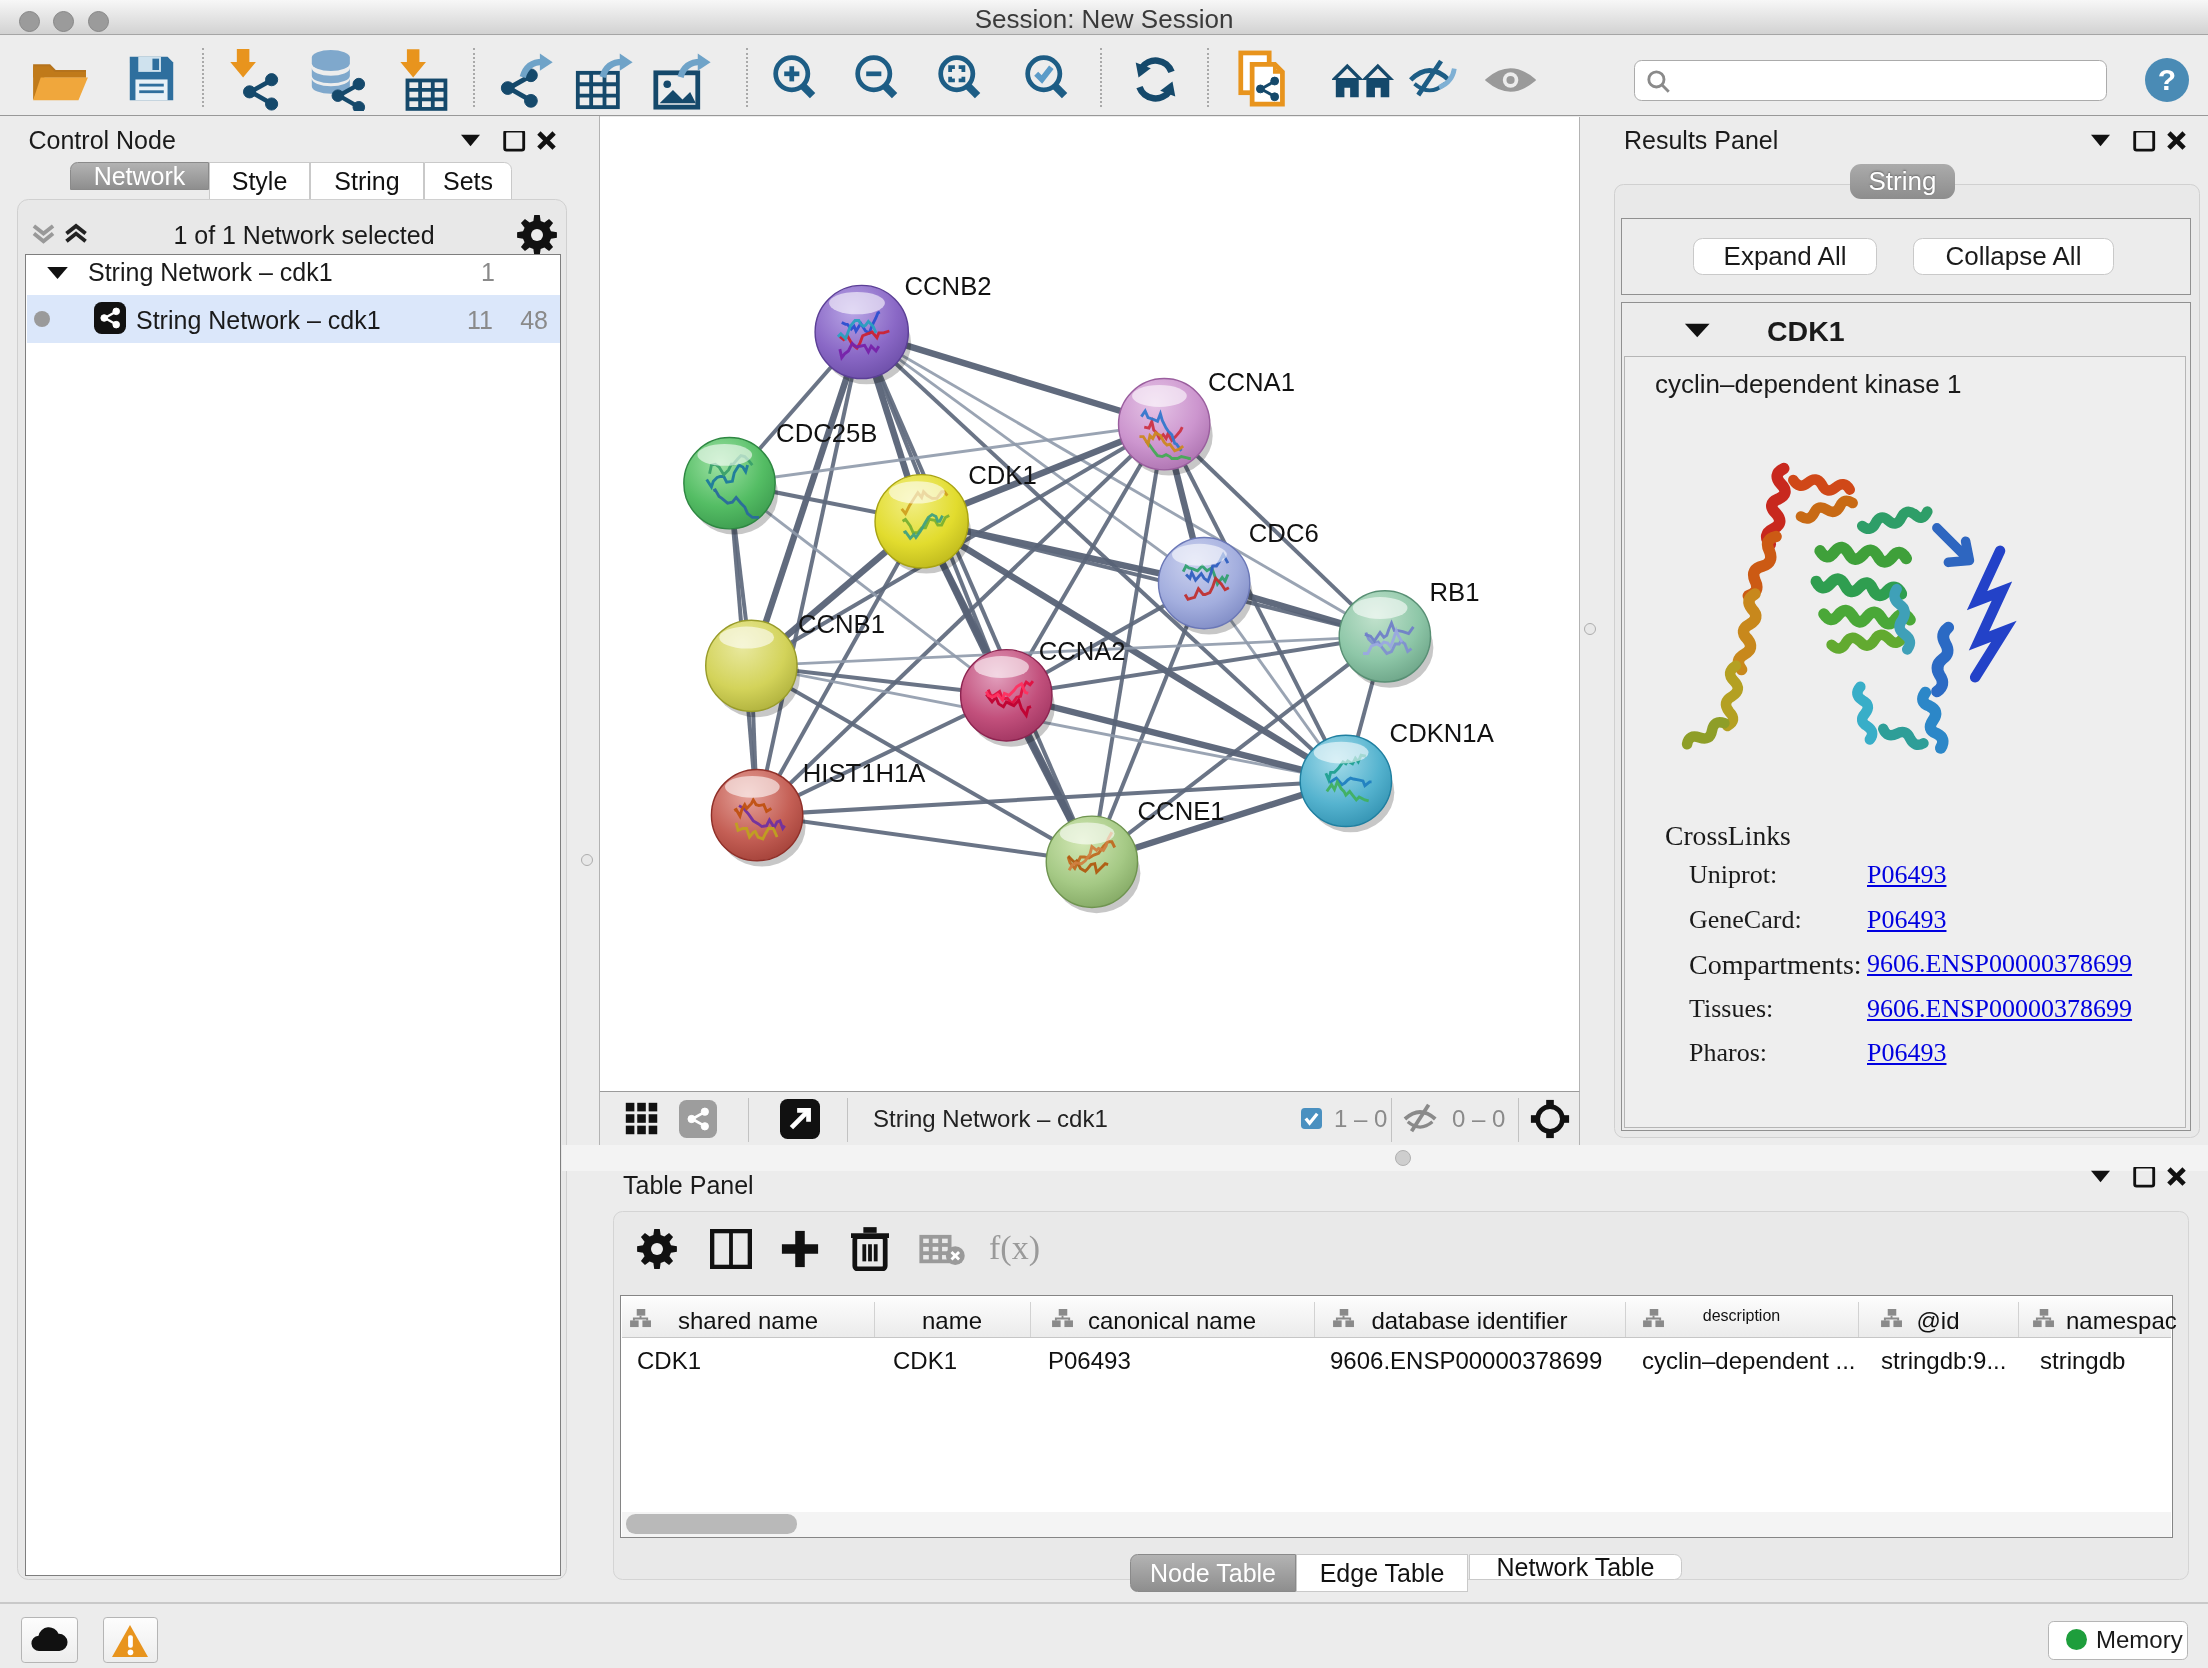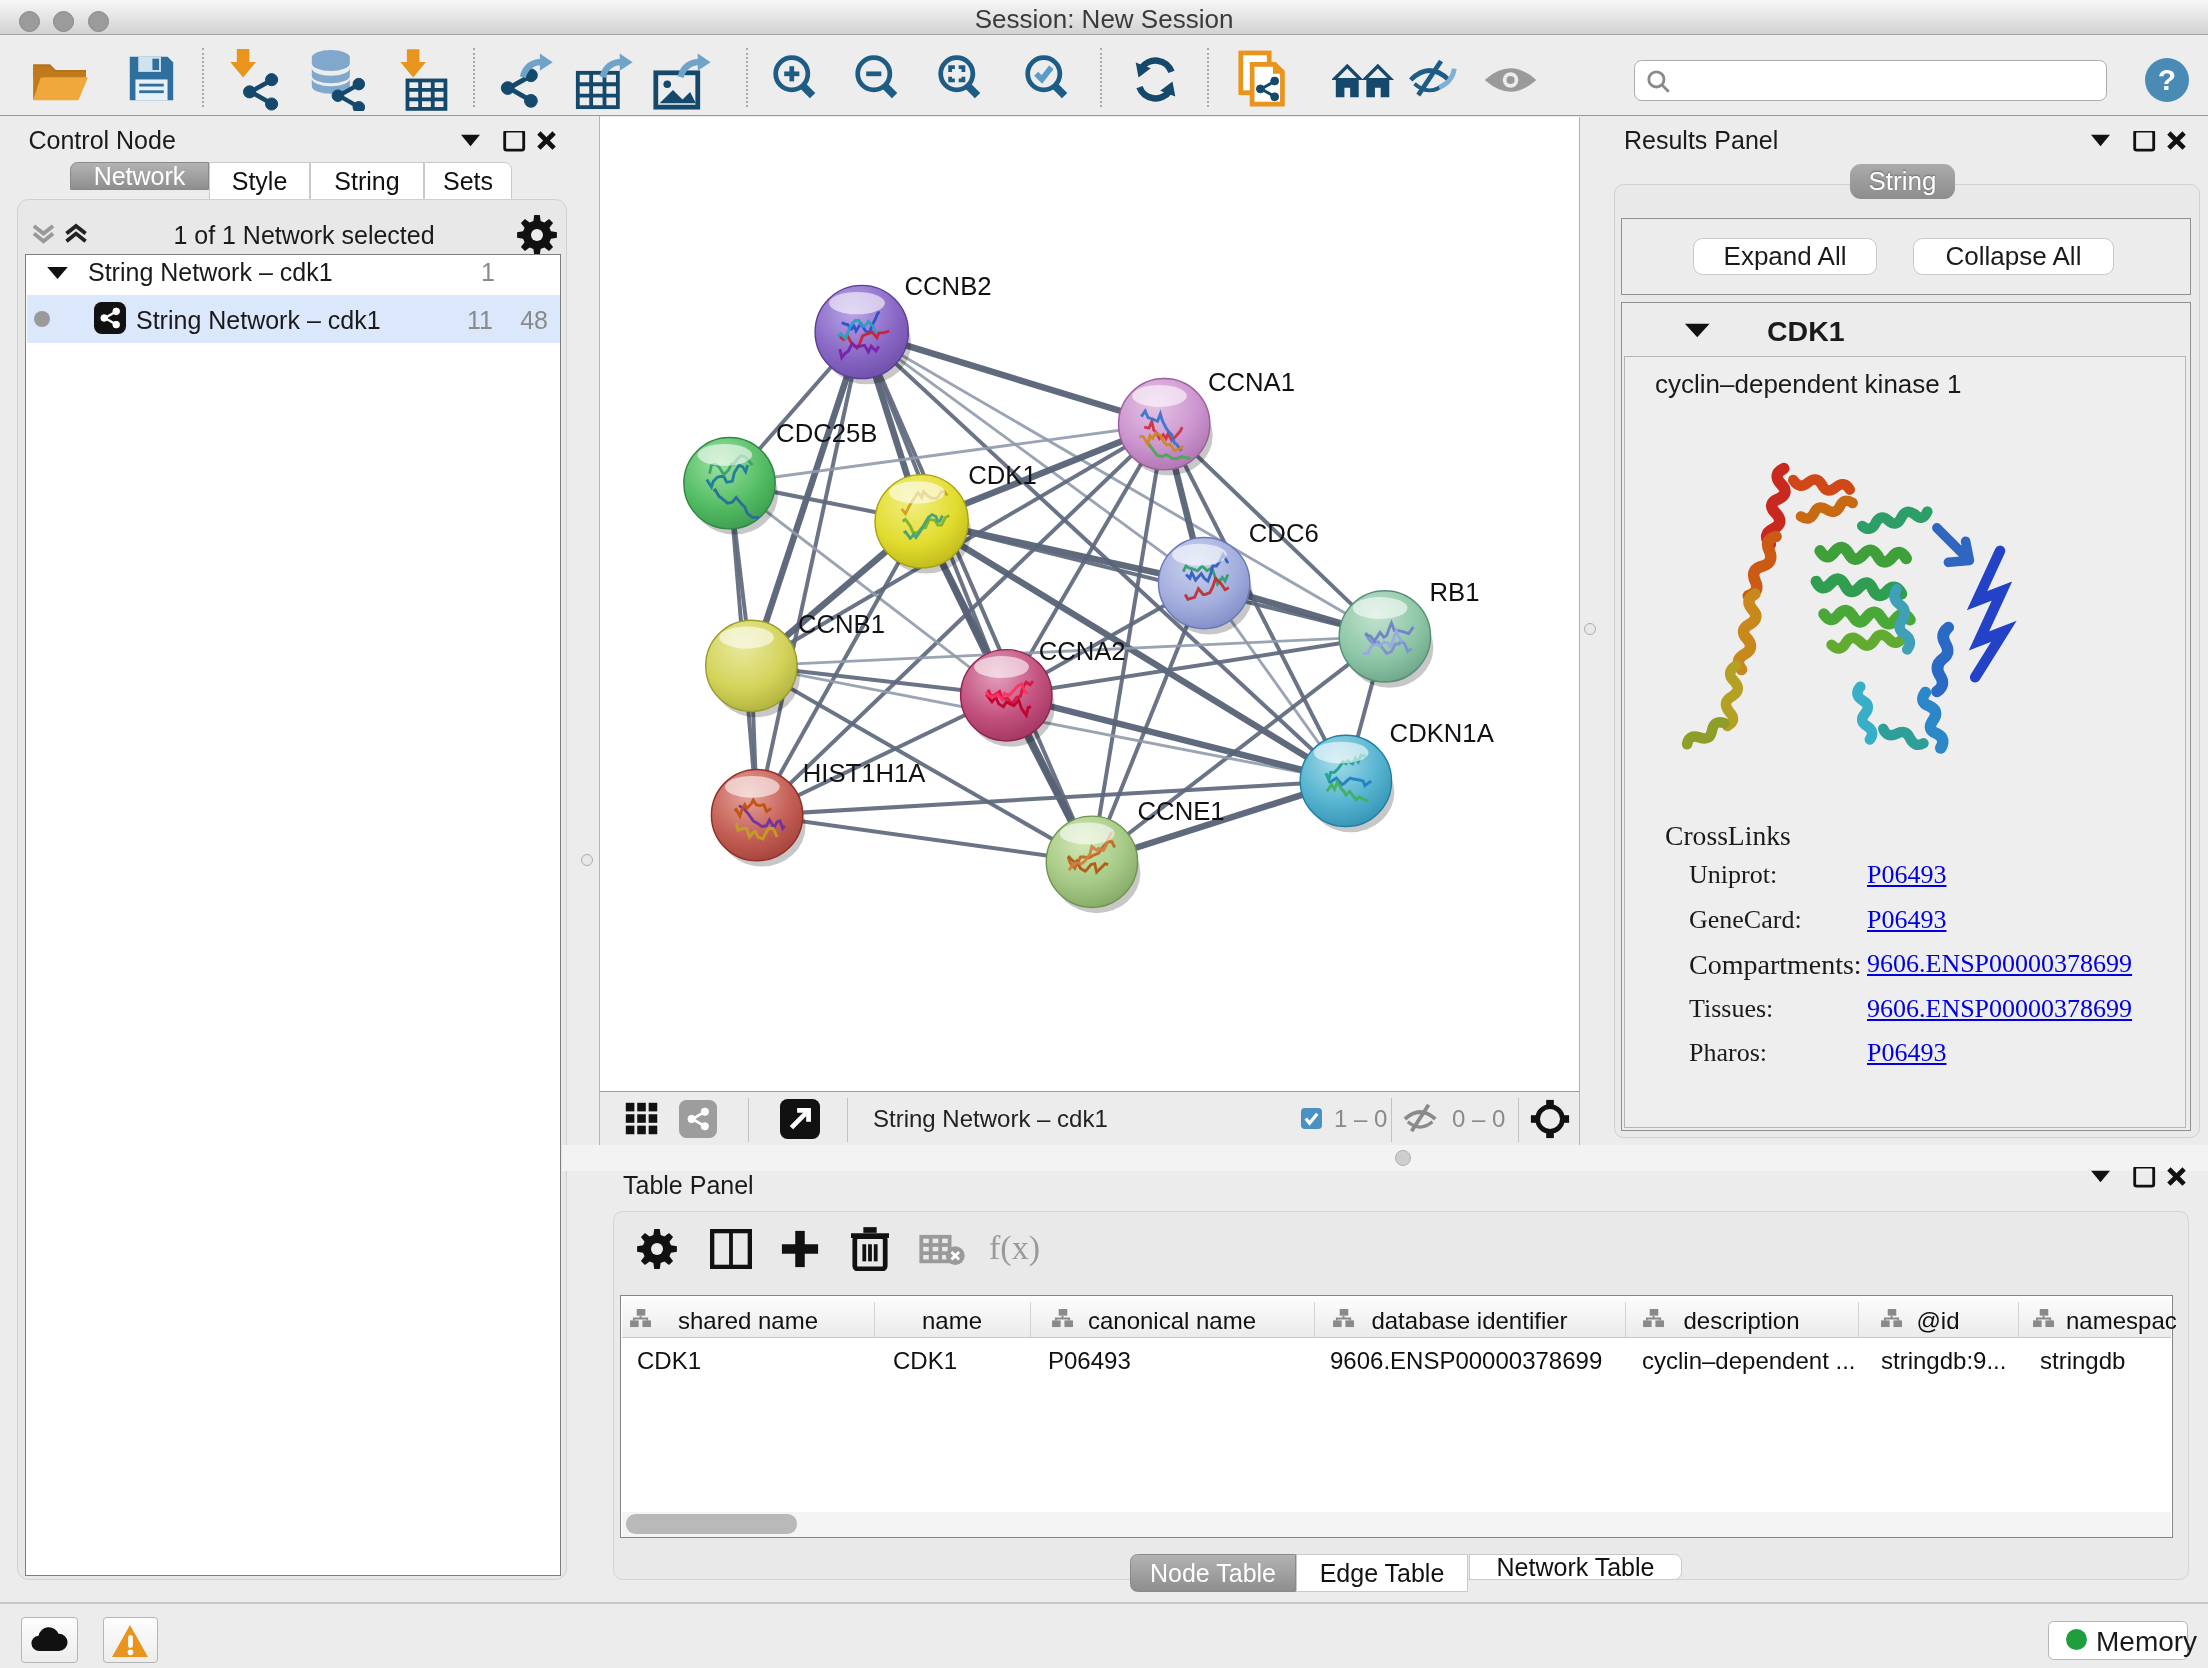--- a/index.html
+++ b/index.html
@@ -609,21 +609,21 @@
 <div class="abs" style="left:1314px;top:1307px;width:311px;text-align:center;font-size:24px;color:#111">database identifier</div>
 <div class="abs" style="left:1858px;top:1302px;height:35px;border-left:1.9px solid #d2d2d2"></div>
 <svg class="abs" style="left:1643px;top:1309px" width="22" height="19" viewBox="0 0 23 20">
     <g transform="translate(0,0)" fill="#8a8a8a">
       <rect x="7" y="0" width="9" height="7"></rect>
       <rect x="0" y="12" width="9" height="7"></rect>
       <rect x="13" y="12" width="9" height="7"></rect>
       <path d="M11 7 V10 M4 12 V10 H18 V12" stroke="#8a8a8a" stroke-width="2" fill="none"></path>
     </g>
   </svg>
-<div class="abs" style="left:1625px;top:1307px;width:233px;text-align:center;font-size:24px;color:#111">description</div>
+<div class="abs" style="left:1625px;top:1307px;width:233px;text-align:center;font-size:16px;color:#111">description</div>
 <div class="abs" style="left:2018px;top:1302px;height:35px;border-left:1.9px solid #d2d2d2"></div>
 <svg class="abs" style="left:1881px;top:1309px" width="22" height="19" viewBox="0 0 23 20">
     <g transform="translate(0,0)" fill="#8a8a8a">
       <rect x="7" y="0" width="9" height="7"></rect>
       <rect x="0" y="12" width="9" height="7"></rect>
       <rect x="13" y="12" width="9" height="7"></rect>
       <path d="M11 7 V10 M4 12 V10 H18 V12" stroke="#8a8a8a" stroke-width="2" fill="none"></path>
     </g>
   </svg>
 <div class="abs" style="left:1858px;top:1307px;width:160px;text-align:center;font-size:24px;color:#111">@id</div>
@@ -654,13 +654,13 @@
     <path d="M10 26 a 8 8 0 0 1 -1 -16 a 11 11 0 0 1 21 -2 a 7.5 7.5 0 0 1 1 18 Z" fill="#111"></path>
   </svg>
 <div class="abs" style="left:103px;top:1617px;width:55px;height:46px;background:linear-gradient(#fdfdfd,#ededed);border:1.9px solid #b5b5b5;border-radius:3.8px"></div>
 <svg class="abs" style="left:110px;top:1623px" width="40" height="36" viewBox="0 0 42 38">
     <path d="M21 2 L40 36 L2 36 Z" fill="#e8941d"></path>
     <rect x="19" y="13" width="5" height="13" fill="#fff" rx="2"></rect>
     <circle cx="21.5" cy="31" r="3" fill="#fff"></circle>
   </svg>
 <div class="abs" style="left:2048px;top:1621px;width:140px;height:39px;background:#fff;border:1.9px solid #b5b5b5;border-radius:5.7px"></div>
 <div class="abs" style="left:2066px;top:1629px;width:21px;height:21px;border-radius:50%;background:#1e9e3c"></div>
-<div class="abs" style="left:2096px;top:1626px;font-size:28px">Memory</div>
+<div class="abs" style="left:2096px;top:1626px;font-size:24px">Memory</div>
 
 </body></html>

